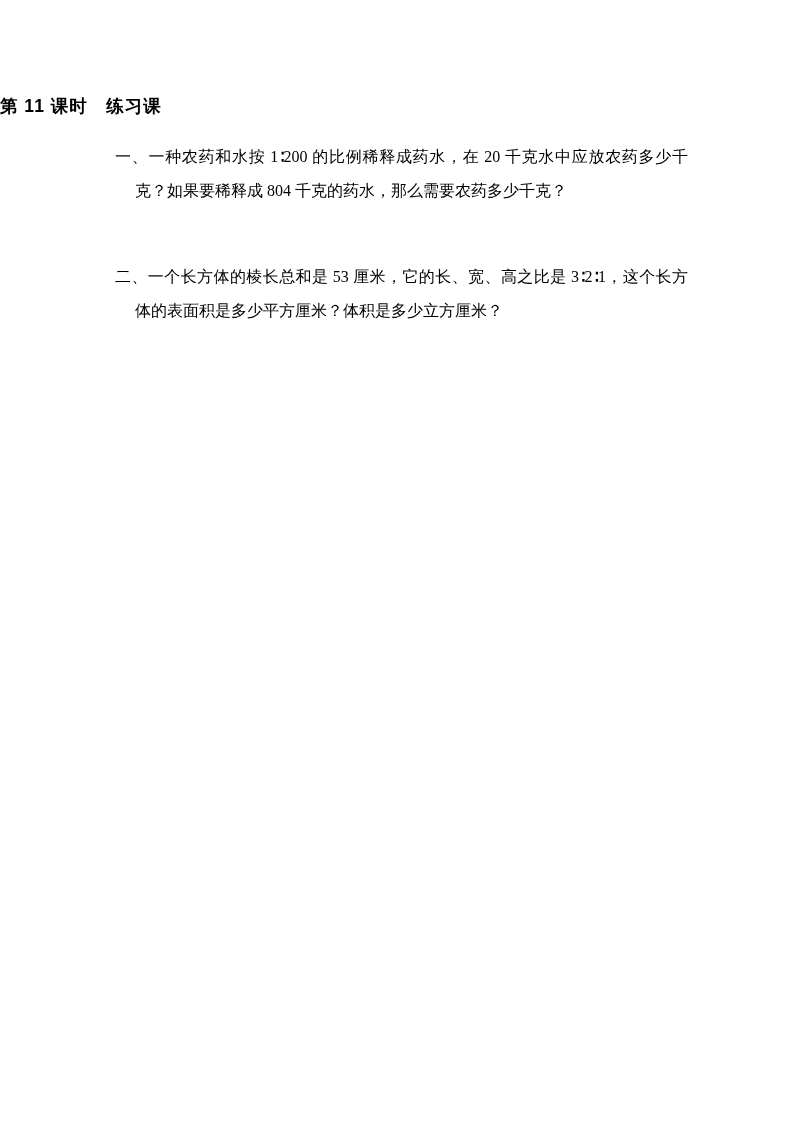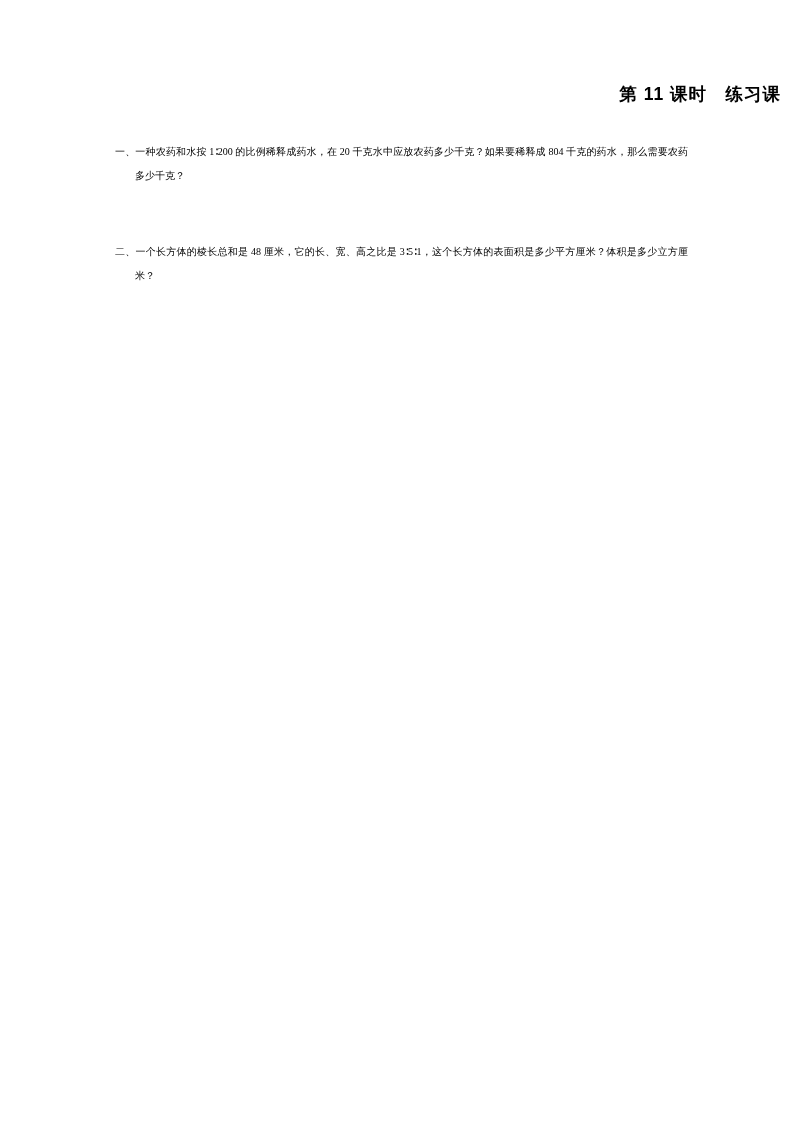--- a/index.html
+++ b/index.html
@@ -15,36 +15,36 @@
     overflow: hidden;
   }
   .page {
     position: relative;
     width: 793px;
     height: 1122px;
     box-sizing: border-box;
     padding: 0;
   }
   .title {
-    text-align: right;
+    text-align: left;
     font-family: "Liberation Sans", sans-serif;
     font-weight: bold;
     font-size: 17.5px;
     letter-spacing: 1px;
-    margin: 12px;
-    padding-top: 70px;
+    margin: 0;
+    padding-top: 94px;
   }
   .content {
     padding-left: 115px;
     padding-right: 105px;
     padding-top: 22px;
   }
   .problem {
-    font-size: 10px;
-    line-height: 24px;
+    font-size: 16px;
+    line-height: 34px;
     text-align: justify;
     text-justify: inter-ideograph;
     margin: 0 0 52px 0;
     text-indent: 0;
   }
   .p-indent {
     padding-left: 20px;
     text-indent: -20px;
   }
 </style>
@@ -52,17 +52,17 @@
 <body>
 
 <div class="page">
 
   <h1 class="title">第 11 课时　练习课</h1>
 
   <div class="content">
 
     <p class="problem p-indent"><span>一、</span><span>一种农药和水按 1∶200 的比例稀释成药水，在 20 千克水中应放农药多少千克？如果要稀释成 804 千克的药水，那么需要农药多少千克？</span></p>
 
-    <p class="problem p-indent"><span>二、</span><span>一个长方体的棱长总和是 48 厘米，它的长、宽、高之比是 3∶5∶1，这个长方体的表面积是多少平方厘米？体积是多少立方厘米？</span></p>
+    <p class="problem p-indent"><span>二、</span><span>一个长方体的棱长总和是 53 厘米，它的长、宽、高之比是 3∶2∶1，这个长方体的表面积是多少平方厘米？体积是多少立方厘米？</span></p>
 
 
   </div>
 </div>
 
 </body></html>

